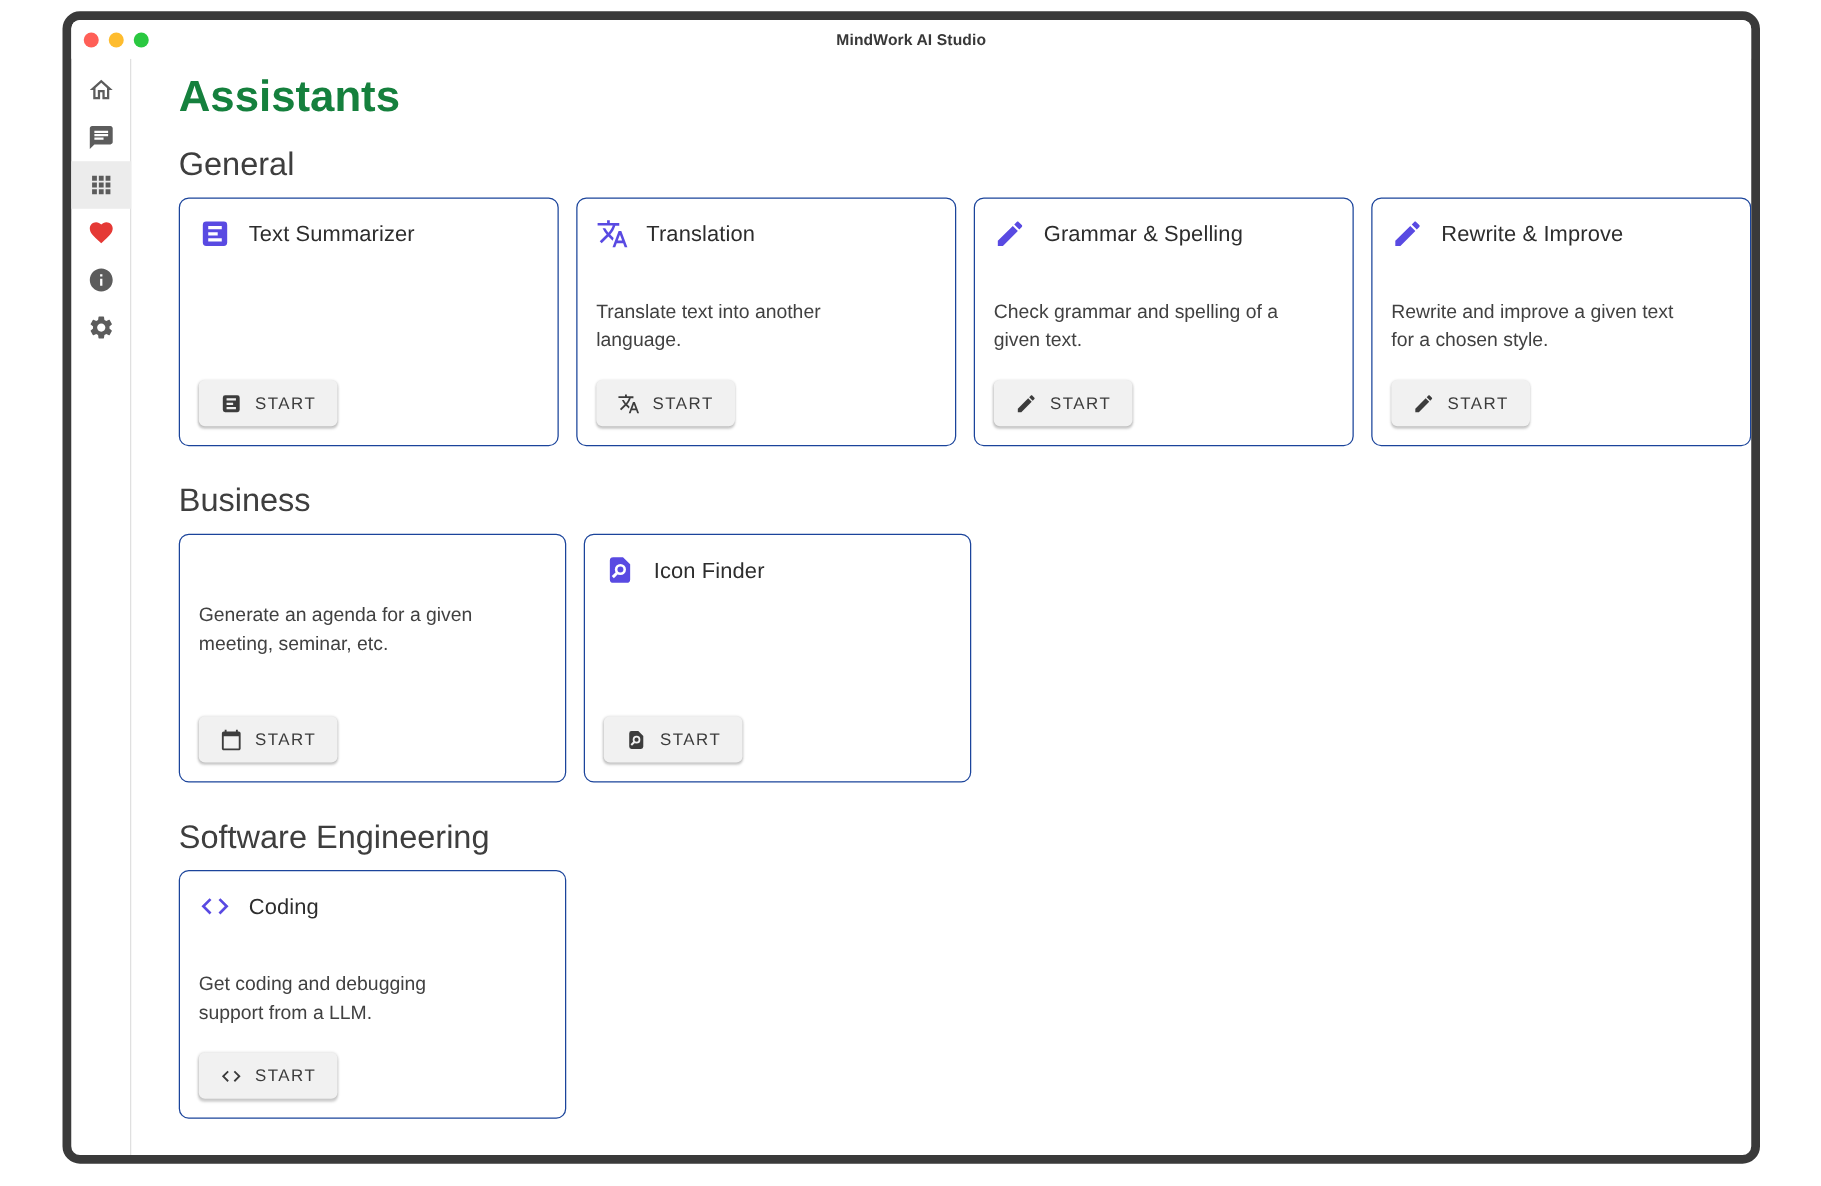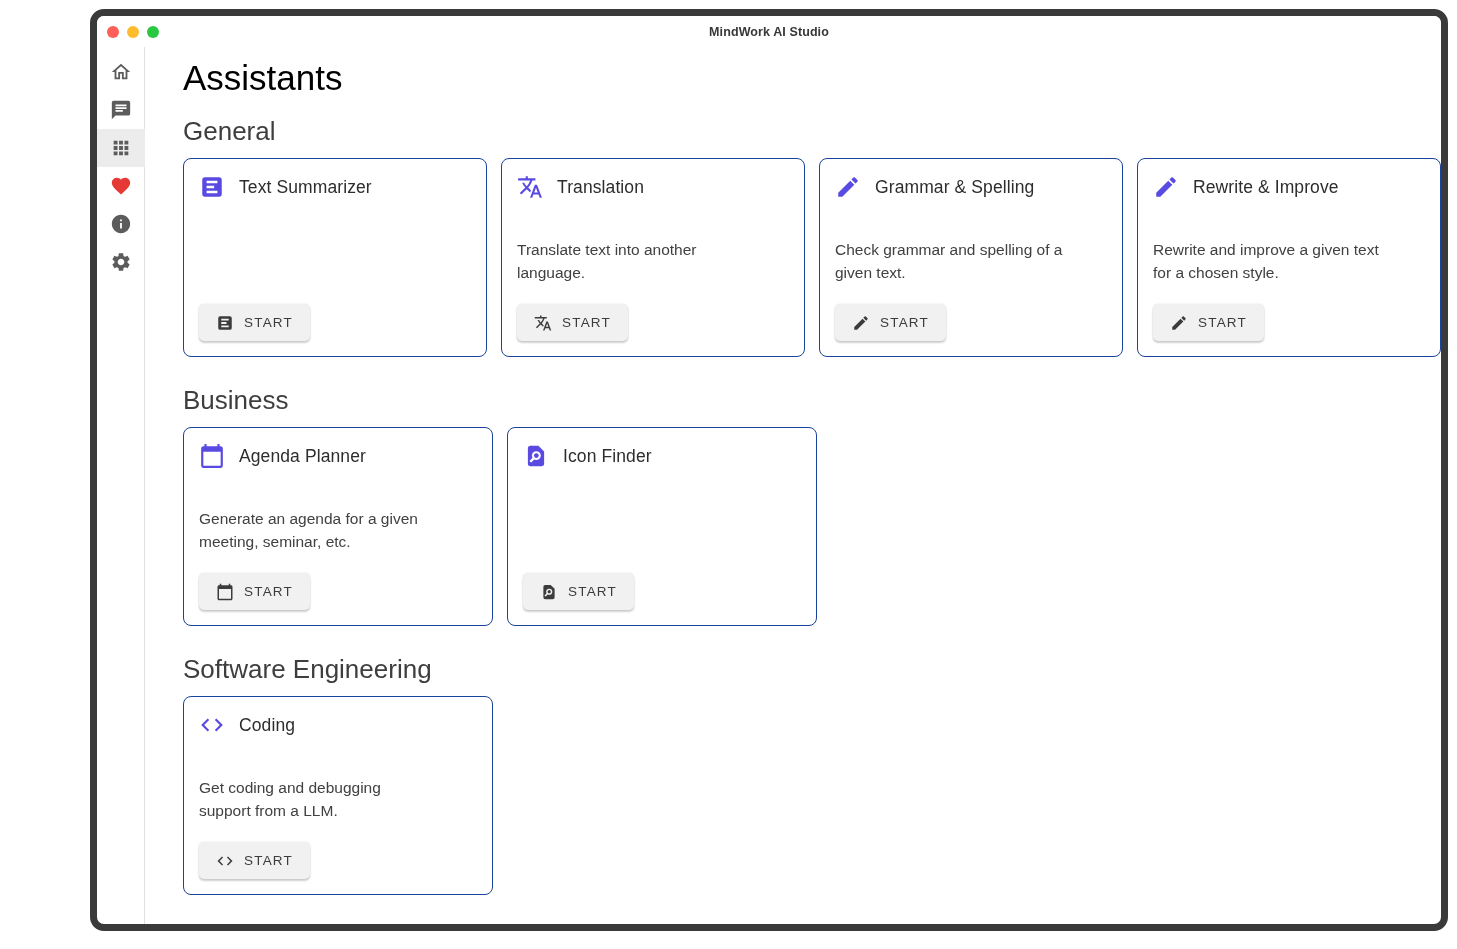--- a/index.html
+++ b/index.html
@@ -2,21 +2,21 @@
 <html><head>
 <meta charset="utf-8">
 <style>
   * { box-sizing: border-box; margin: 0; padding: 0; }
   html, body { width: 1457px; height: 949px; background: #ffffff; overflow: hidden; }
   body { font-family: "Liberation Sans", sans-serif; position: relative; }
 
   .window {
     position: absolute; left: 50px; top: 9px; width: 1358px; height: 922px;
     background: #fff; border: 7px solid #3a3a3a; border-radius: 14px;
-    overflow: hidden; display: flex; flex-direction: column; margin-left: 40px;
+    overflow: hidden; display: flex; flex-direction: column;
   }
 
   .titlebar {
     height: 31px; flex: 0 0 31px; position: relative;
     display: flex; align-items: center; justify-content: center; background: #fff;
   }
   .traffic-lights { position: absolute; left: 10px; top: 0; height: 100%; display: flex; align-items: center; gap: 8px; }
   .tl { width: 12px; height: 12px; border-radius: 50%; display: inline-block; cursor: default; }
   .titlebar .title { font-size: 12.5px; font-weight: bold; color: #383838; letter-spacing: .1px; }
 
@@ -24,21 +24,21 @@
 
   .sidebar { width: 48px; flex: 0 0 48px; border-right: 1px solid #e0e0e0; padding-top: 6px; display: flex; flex-direction: column; }
   .side-item {
     width: 48px; height: 38px; display: flex; align-items: center; justify-content: center;
     background: transparent; border: none; cursor: pointer;
   }
   .side-item.selected { background: #ececec; }
   .side-item .icon { width: 22px; height: 22px; }
 
   .content { flex: 1; padding: 8px 0 0 38px; overflow: hidden; }
-  h1.page-title { font-size: 35px; font-weight: 400; color: #000000; line-height: 45px; margin-bottom: 14px; }
+  h1.page-title { font-size: 35px; font-weight: 700; color: #15803d; line-height: 45px; margin-bottom: 14px; }
   h2.section-heading { font-size: 26px; font-weight: 400; color: #3e3e3e; line-height: 34px; margin: 0 0 10px 0; }
   .cards-row { display: flex; gap: 14px; margin-bottom: 26px; }
 
   .card {
     width: 310px; height: 199px; background: #fff;
     border: 1.5px solid #1b449b; border-radius: 8px;
     padding: 15px; display: flex; flex-direction: column;
   }
   .card-head { display: flex; align-items: center; gap: 14px; }
   .card-icon { width: 26px; height: 26px; color: #594ae2; flex: 0 0 26px; }
@@ -219,26 +219,20 @@
       <span class="btn-label">START</span>
     </button>
   </div>
 </div>
   </section>
 
   <section>
     <h2 class="section-heading">Business</h2>
     <div class="cards-row">
   <div class="card">
-    <div class="card-head">
-      <svg class="icon card-icon">
-                    <use href="#calendar-icon"></use>
-                  </svg>
-      <div class="card-title">Agenda Planner</div>
-    </div>
     <div class="card-desc">Generate an agenda for a given meeting, seminar, etc.</div>
     <button class="start-btn">
       <svg class="icon btn-icon">
                     <use href="#calendar-icon"></use>
                   </svg>
       <span class="btn-label">START</span>
     </button>
   </div>
 
   <div class="card">

